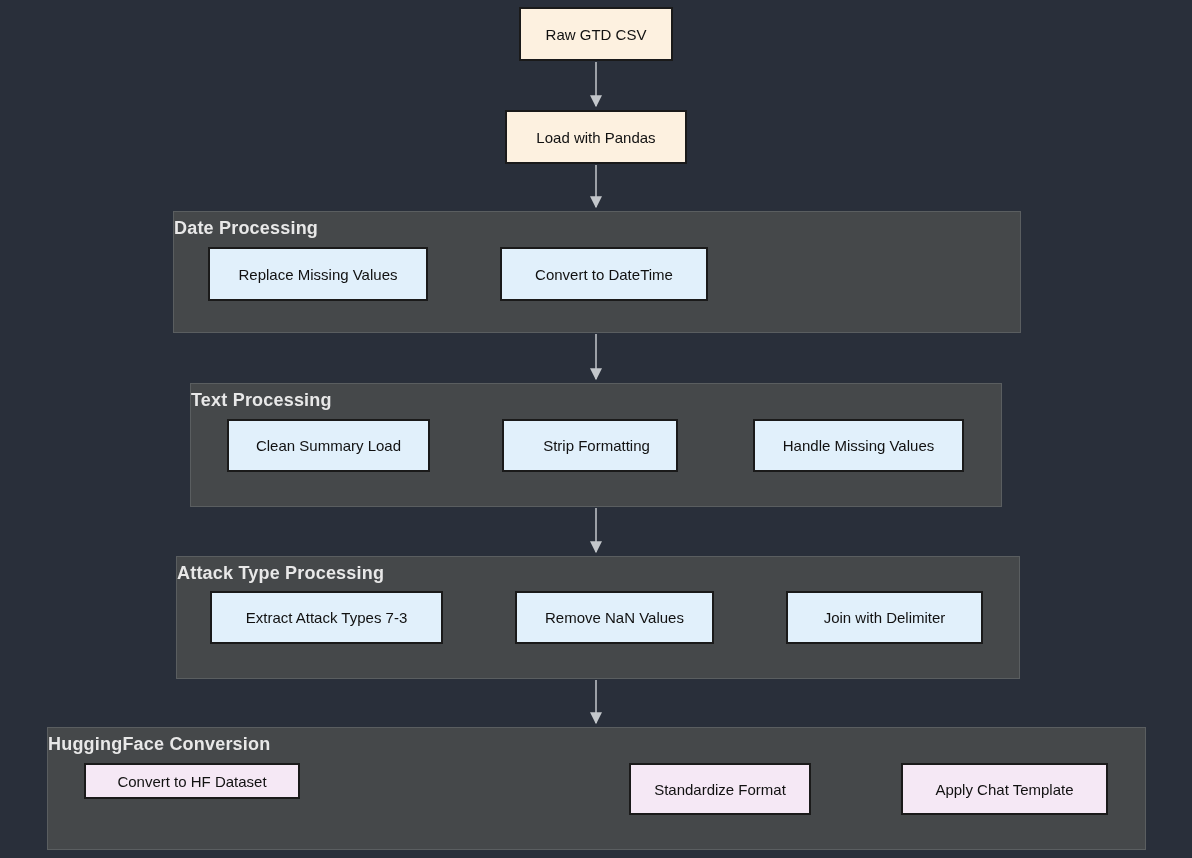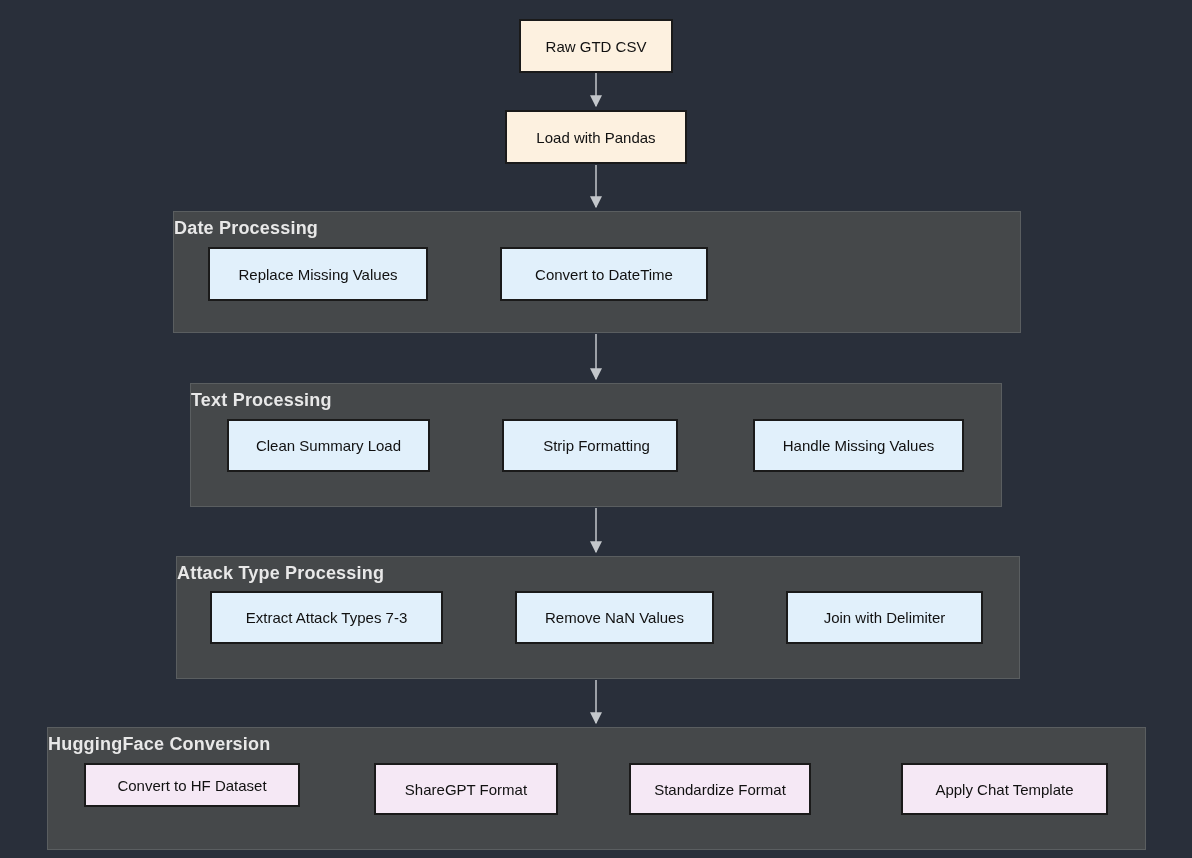--- a/index.html
+++ b/index.html
@@ -66,21 +66,21 @@
 
       <line x1="443" y1="617" x2="511" y2="617" marker-end="url(#arrow)"></line>
       <line x1="714" y1="617" x2="782" y2="617" marker-end="url(#arrow)"></line>
 
       <line x1="300" y1="789" x2="370" y2="789" marker-end="url(#arrow)"></line>
       <line x1="558" y1="789" x2="625" y2="789" marker-end="url(#arrow)"></line>
       <line x1="828" y1="789" x2="897" y2="789" marker-end="url(#arrow)"></line>
     </g>
   </svg>
 
-  <div class="node input" style="left:519px; top:7px; width:154px; height:54px;margin-top:12px;">
+  <div class="node input" style="left:519px; top:7px; width:154px; height:54px;">
     <span>Raw GTD CSV</span>
   </div>
 
   <div class="node input" style="left:505px; top:110px; width:182px; height:54px;">
     <span>Load with Pandas</span>
   </div>
 
   <div class="subgraph" style="left:173px; top:211px; width:848px; height:122px;">
     <div class="subgraph-title">Date Processing</div>
   </div>
@@ -113,25 +113,22 @@
   <div class="node proc" style="left:515px; top:591px; width:199px; height:53px;">
     <span>Remove NaN Values</span>
   </div>
   <div class="node proc" style="left:786px; top:591px; width:197px; height:53px;">
     <span>Join with Delimiter</span>
   </div>
 
   <div class="subgraph" style="left:47px; top:727px; width:1099px; height:123px;">
     <div class="subgraph-title">HuggingFace Conversion</div>
   </div>
-  <div class="node hf" style="left:84px; top:763px; width:216px; height:44px;">
+  <div class="node hf" style="left:84px; top:763px; width:216px; height:36px;">
     <span>Convert to HF Dataset</span>
-  </div>
-  <div class="node hf" style="left:374px; top:763px; width:184px; height:52px;">
-    <span>ShareGPT Format</span>
   </div>
   <div class="node hf" style="left:629px; top:763px; width:182px; height:52px;">
     <span>Standardize Format</span>
   </div>
   <div class="node hf" style="left:901px; top:763px; width:207px; height:52px;">
     <span>Apply Chat Template</span>
   </div>
 
 </div>
 

